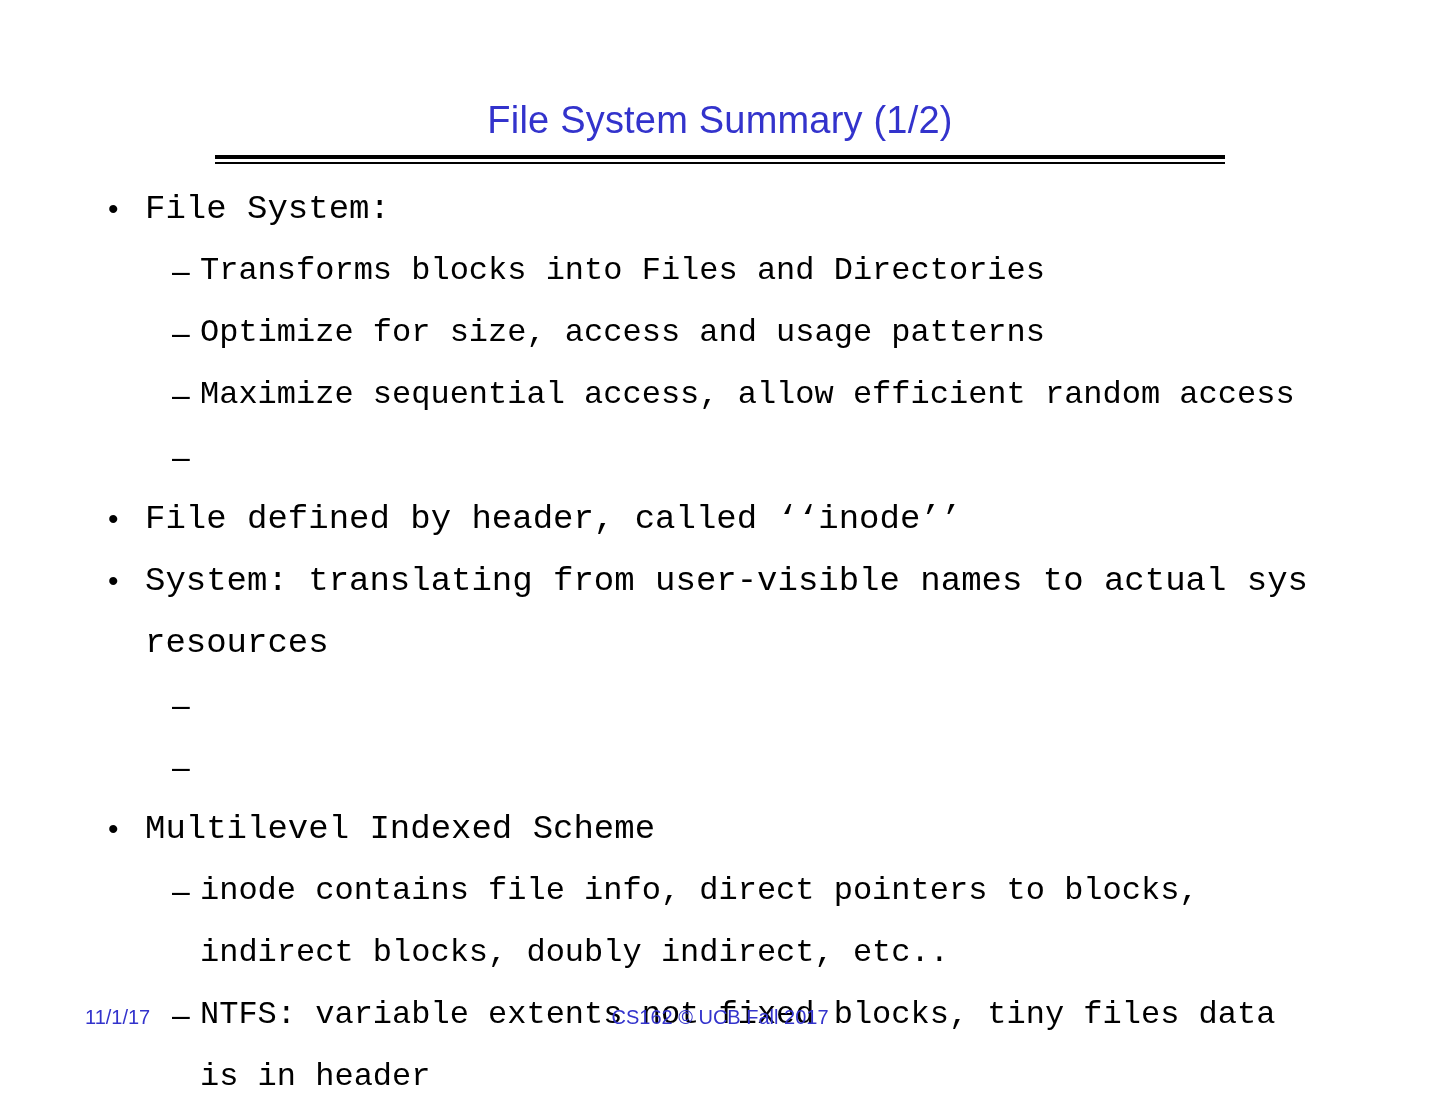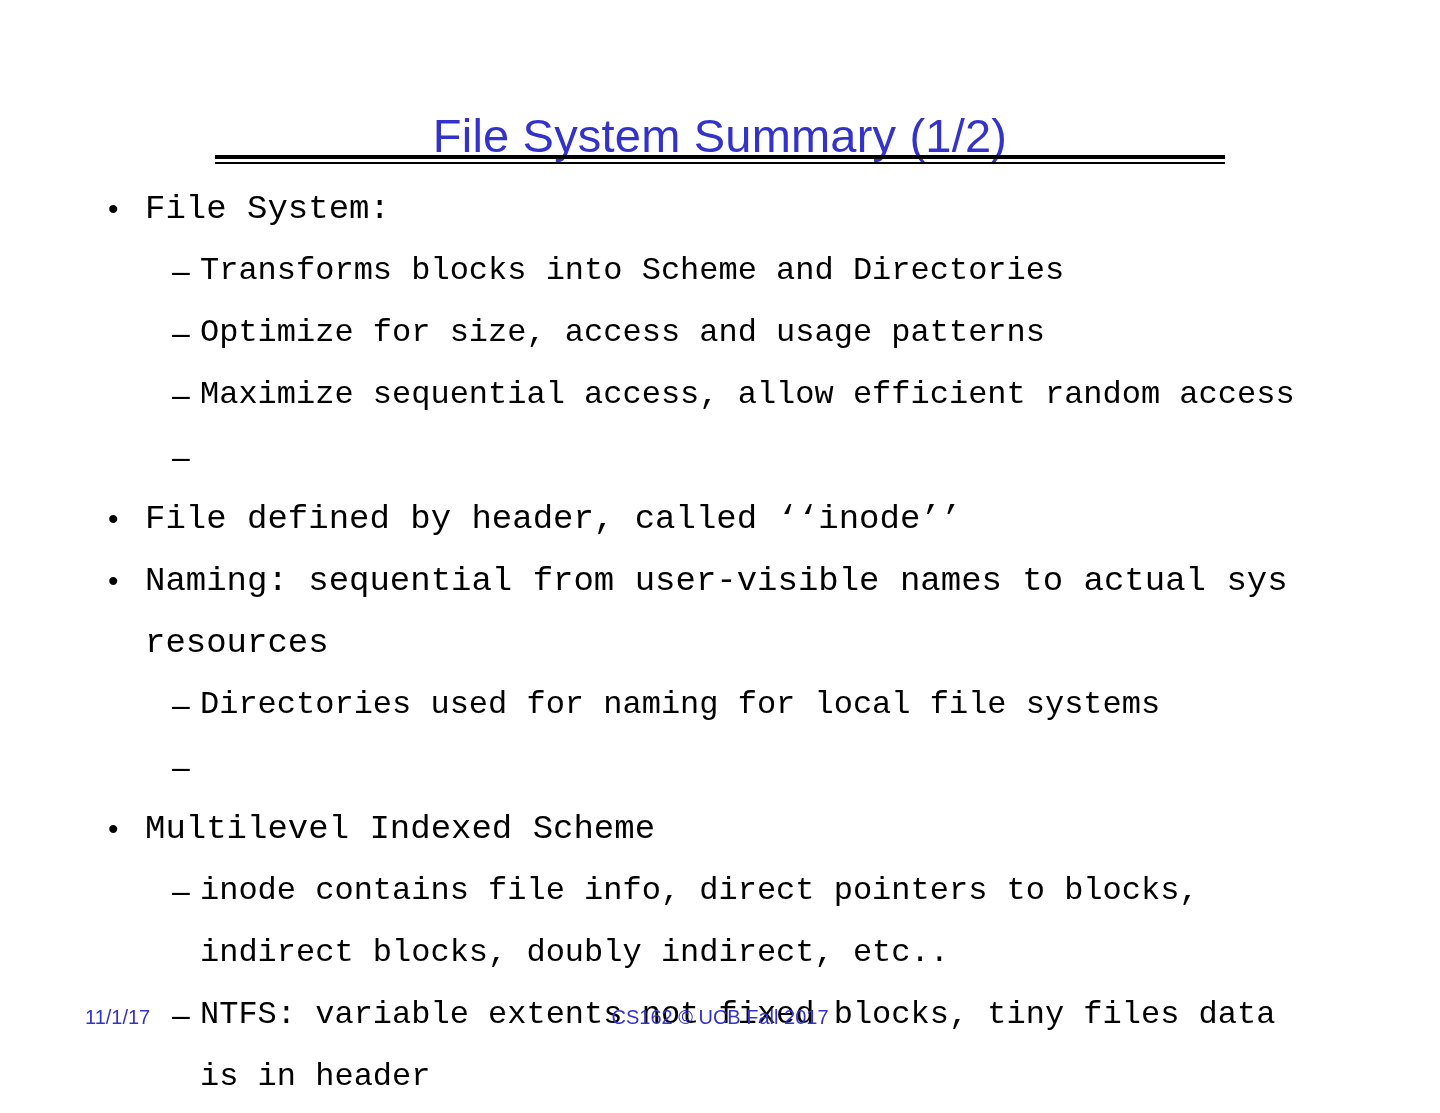--- a/index.html
+++ b/index.html
@@ -30,27 +30,27 @@
   .title-block {
     position: absolute;
     left: 0;
     top: 92px;
     width: 1440px;
     text-align: center;
   }
   .slide-title {
     display: inline-block;
     font-family: "Liberation Sans", sans-serif;
-    font-size: 47px;
+    font-size: 38px;
     line-height: 56px;
     font-weight: 400;
     letter-spacing: 0.2px;
     color: #3333cc;
     white-space: nowrap;
-    margin: 16px;
+    margin: 0;
     padding: 0;
   }
 
   
   .title-rule {
     position: absolute;
     left: 215px;
     top: 155px;
     width: 1010px;
     height: 9px;
@@ -163,44 +163,43 @@
     <div class="bar-thin"></div>
   </div>
 
   <div class="body-block" id="body-block">
       <div class="bullet-row lvl1">
         <span class="marker">•</span>
         <span class="bullet-text">File System:</span>
       </div>
       <div class="bullet-row lvl2">
         <span class="marker">–</span>
-        <span class="bullet-text">Transforms blocks into Scheme and Directories</span>
+        <span class="bullet-text">Transforms blocks into Files and Directories</span>
       </div>
       <div class="bullet-row lvl2">
         <span class="marker">–</span>
         <span class="bullet-text">Optimize for size, access and usage patterns</span>
       </div>
       <div class="bullet-row lvl2">
         <span class="marker">–</span>
         <span class="bullet-text">Maximize sequential access, allow efficient random access</span>
       </div>
       <div class="bullet-row lvl2">
         <span class="marker">–</span>
       </div>
       <div class="bullet-row lvl1">
         <span class="marker">•</span>
         <span class="bullet-text">File defined by header, called ‘‘inode’’</span>
       </div>
       <div class="bullet-row lvl1">
         <span class="marker">•</span>
-        <span class="bullet-text">Naming: sequential from user-visible names to actual sys resources</span>
-      </div>
-      <div class="bullet-row lvl2">
-        <span class="marker">–</span>
-        <span class="bullet-text">Directories used for naming for local file systems</span>
+        <span class="bullet-text">System: translating from user-visible names to actual sys resources</span>
+      </div>
+      <div class="bullet-row lvl2">
+        <span class="marker">–</span>
       </div>
       <div class="bullet-row lvl2">
         <span class="marker">–</span>
       </div>
       <div class="bullet-row lvl1">
         <span class="marker">•</span>
         <span class="bullet-text">Multilevel Indexed Scheme</span>
       </div>
       <div class="bullet-row lvl2">
         <span class="marker">–</span>

